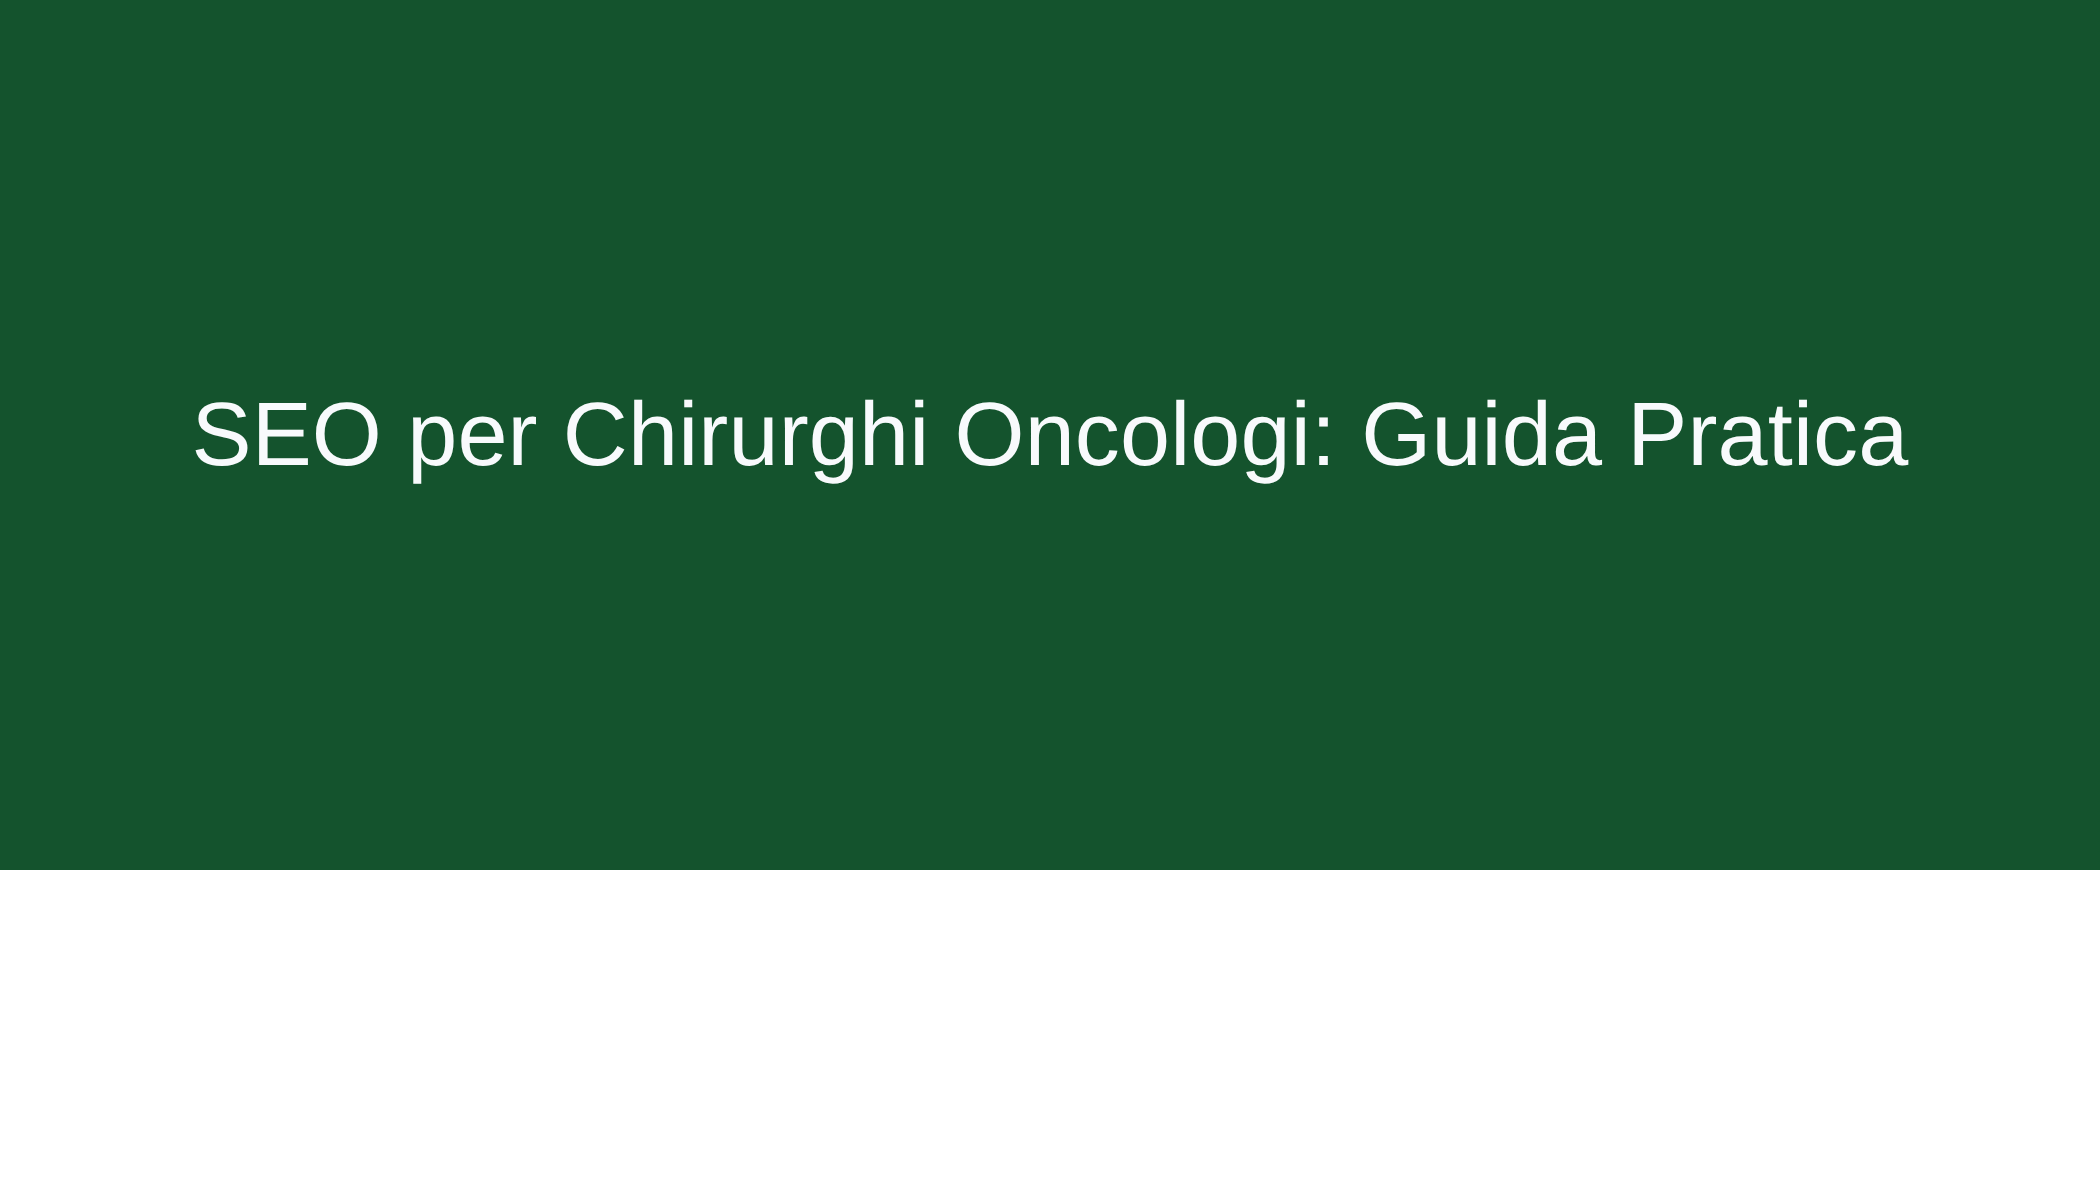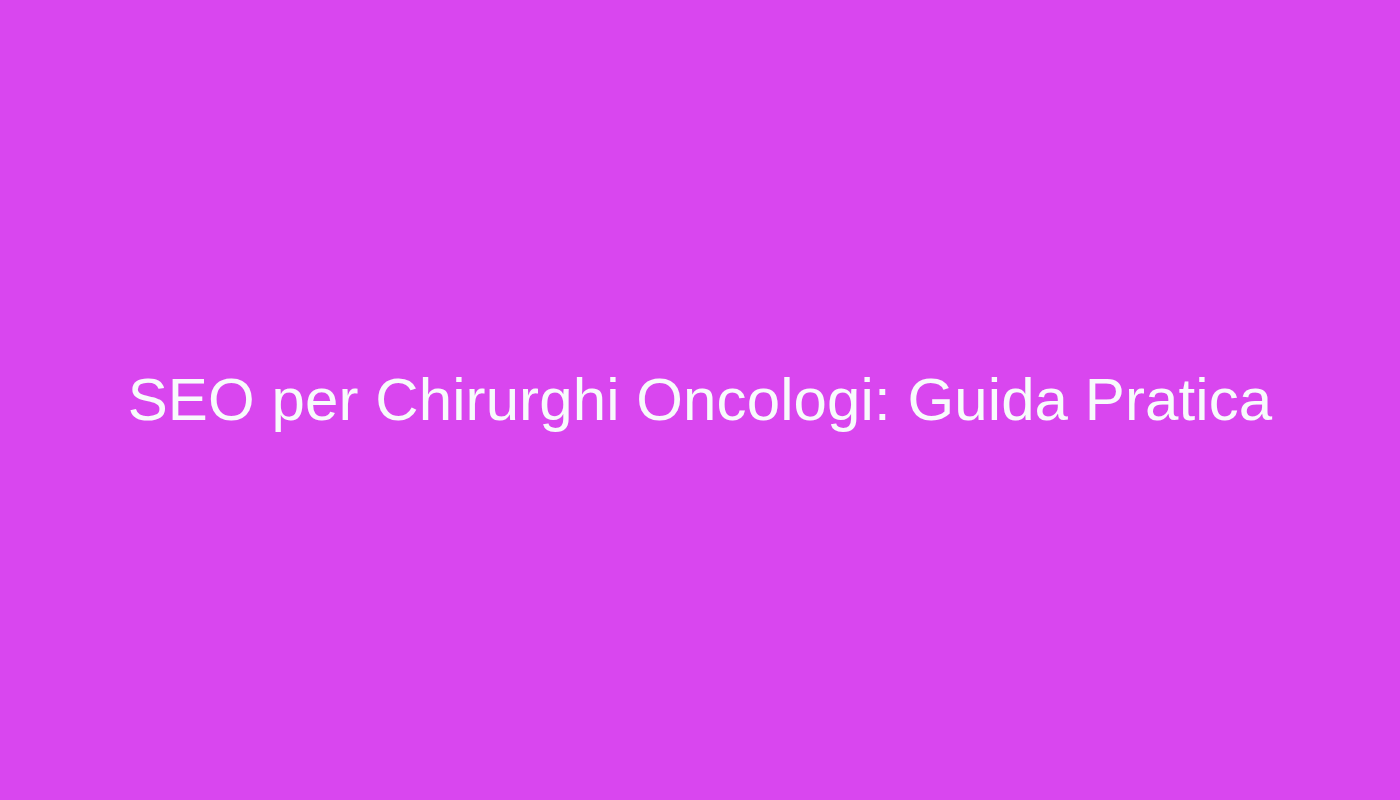--- a/index.html
+++ b/index.html
@@ -14,22 +14,22 @@
     overflow: hidden;
     font-family: "Liberation Sans", "DejaVu Sans", sans-serif;
     background: #ffffff;
   }
 
   
   .banner {
     position: relative;
     box-sizing: border-box;
     width: 1400px;
-    height: 800px;
-    background-color: #d946ef;
+    height: 580px;
+    background-color: #14532d;
     display: flex;
     align-items: center;
     justify-content: center;
     padding: 0 60px;
   }
 
   .banner-inner {
     width: 100%;
     max-width: 1280px;
     text-align: center;

